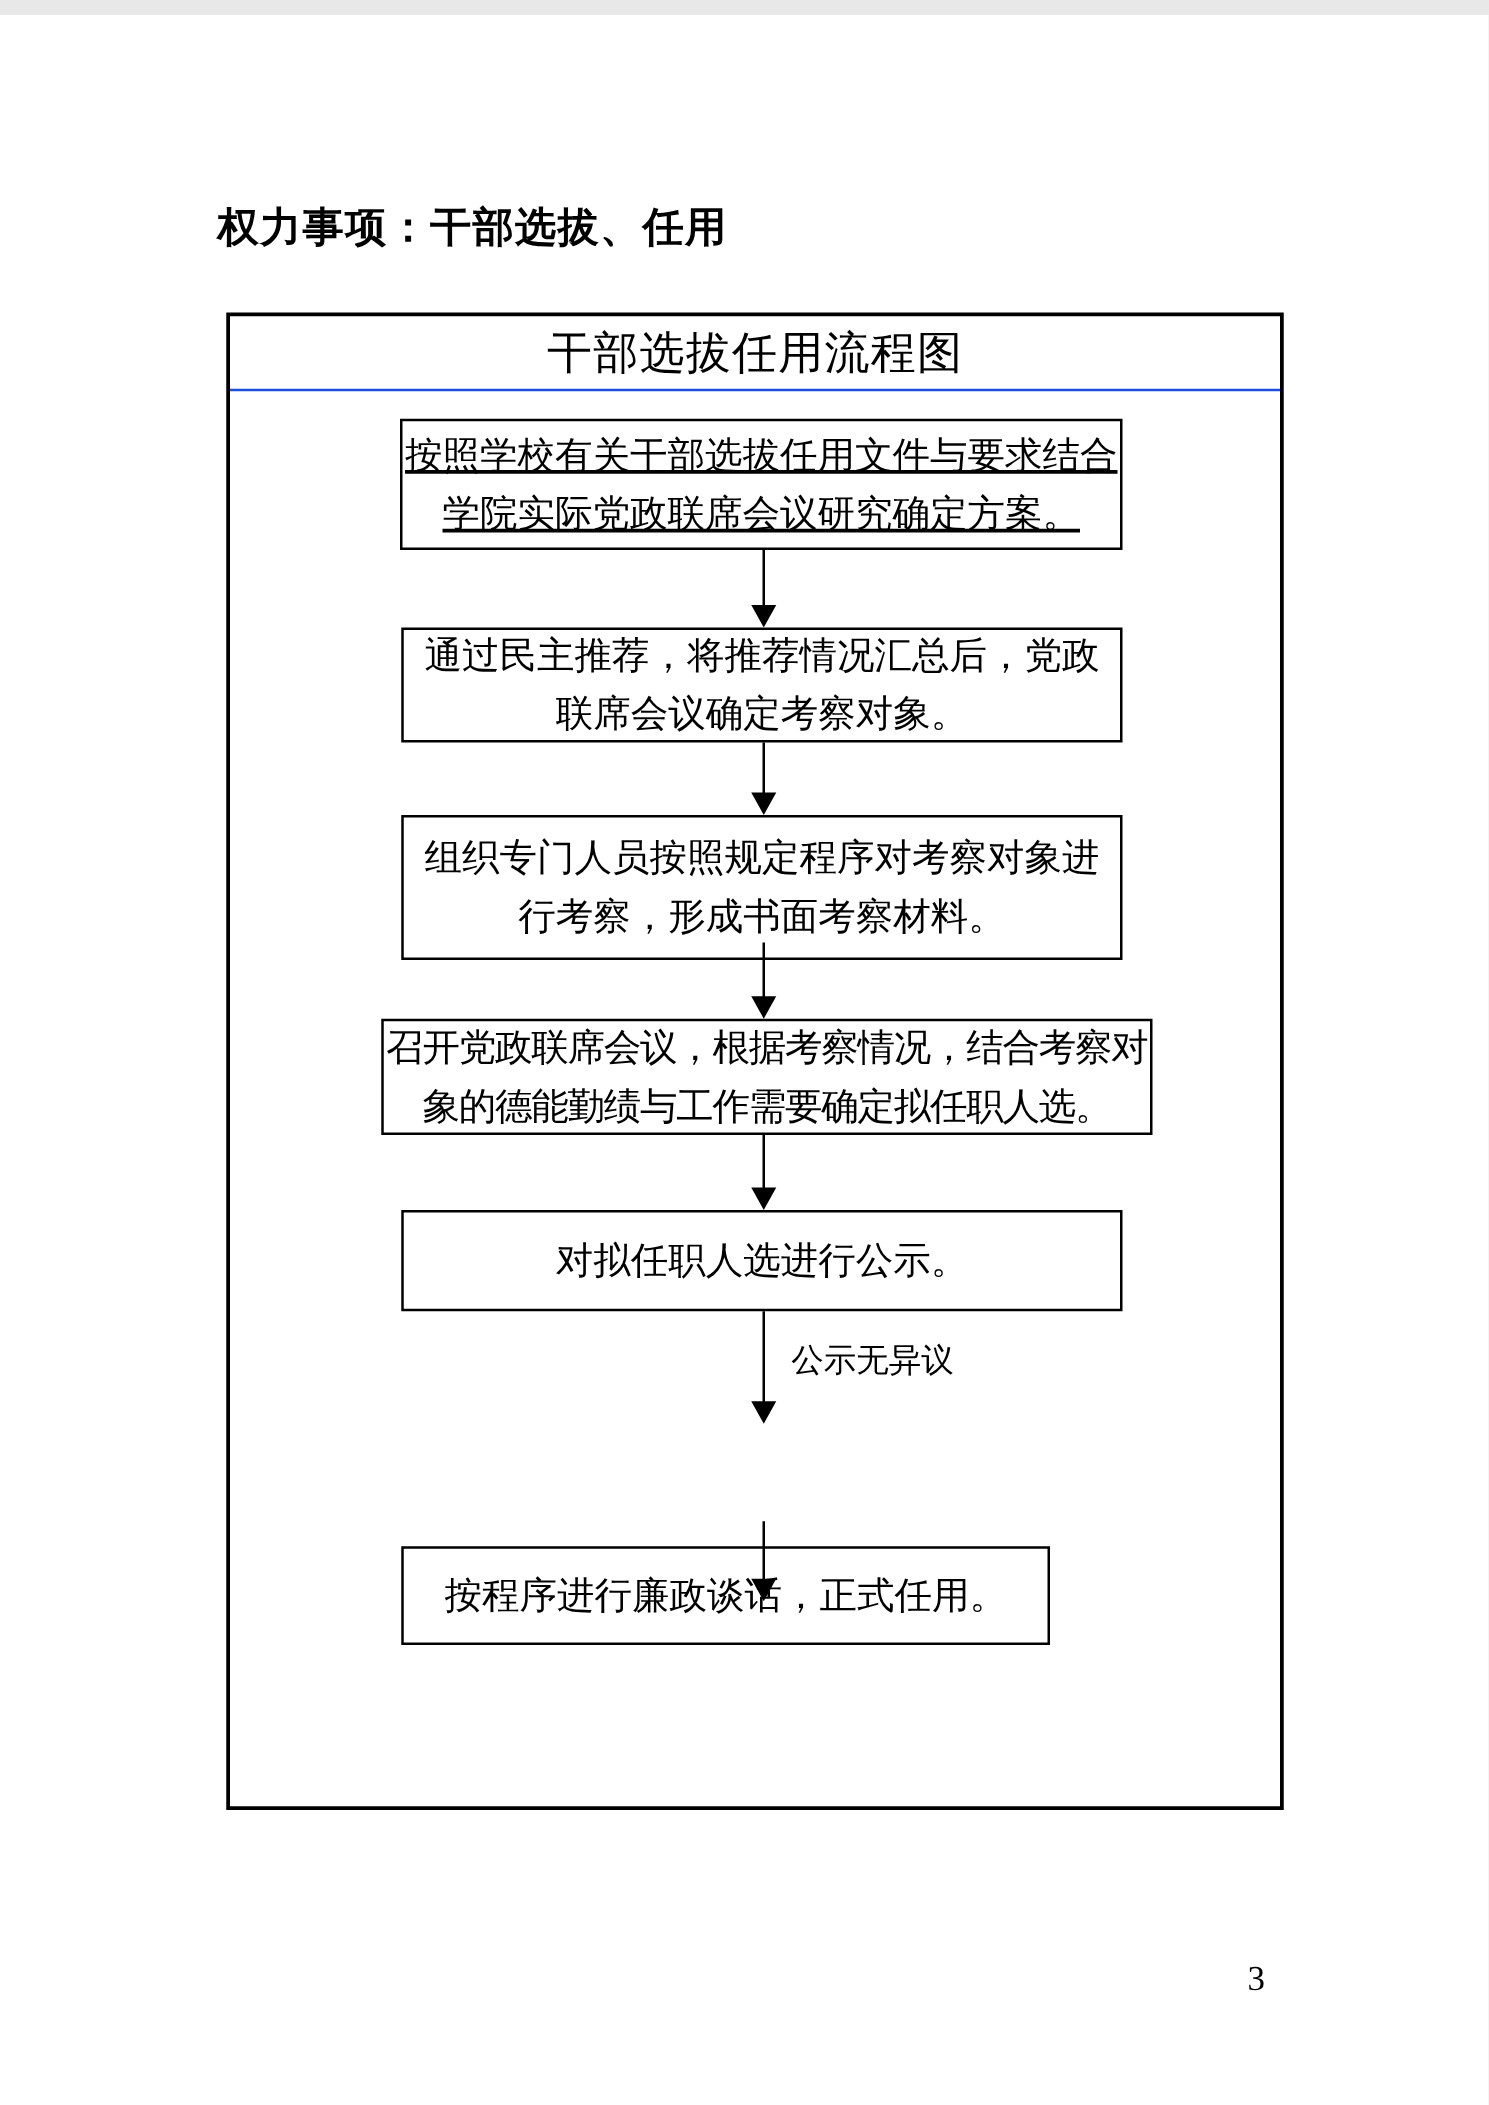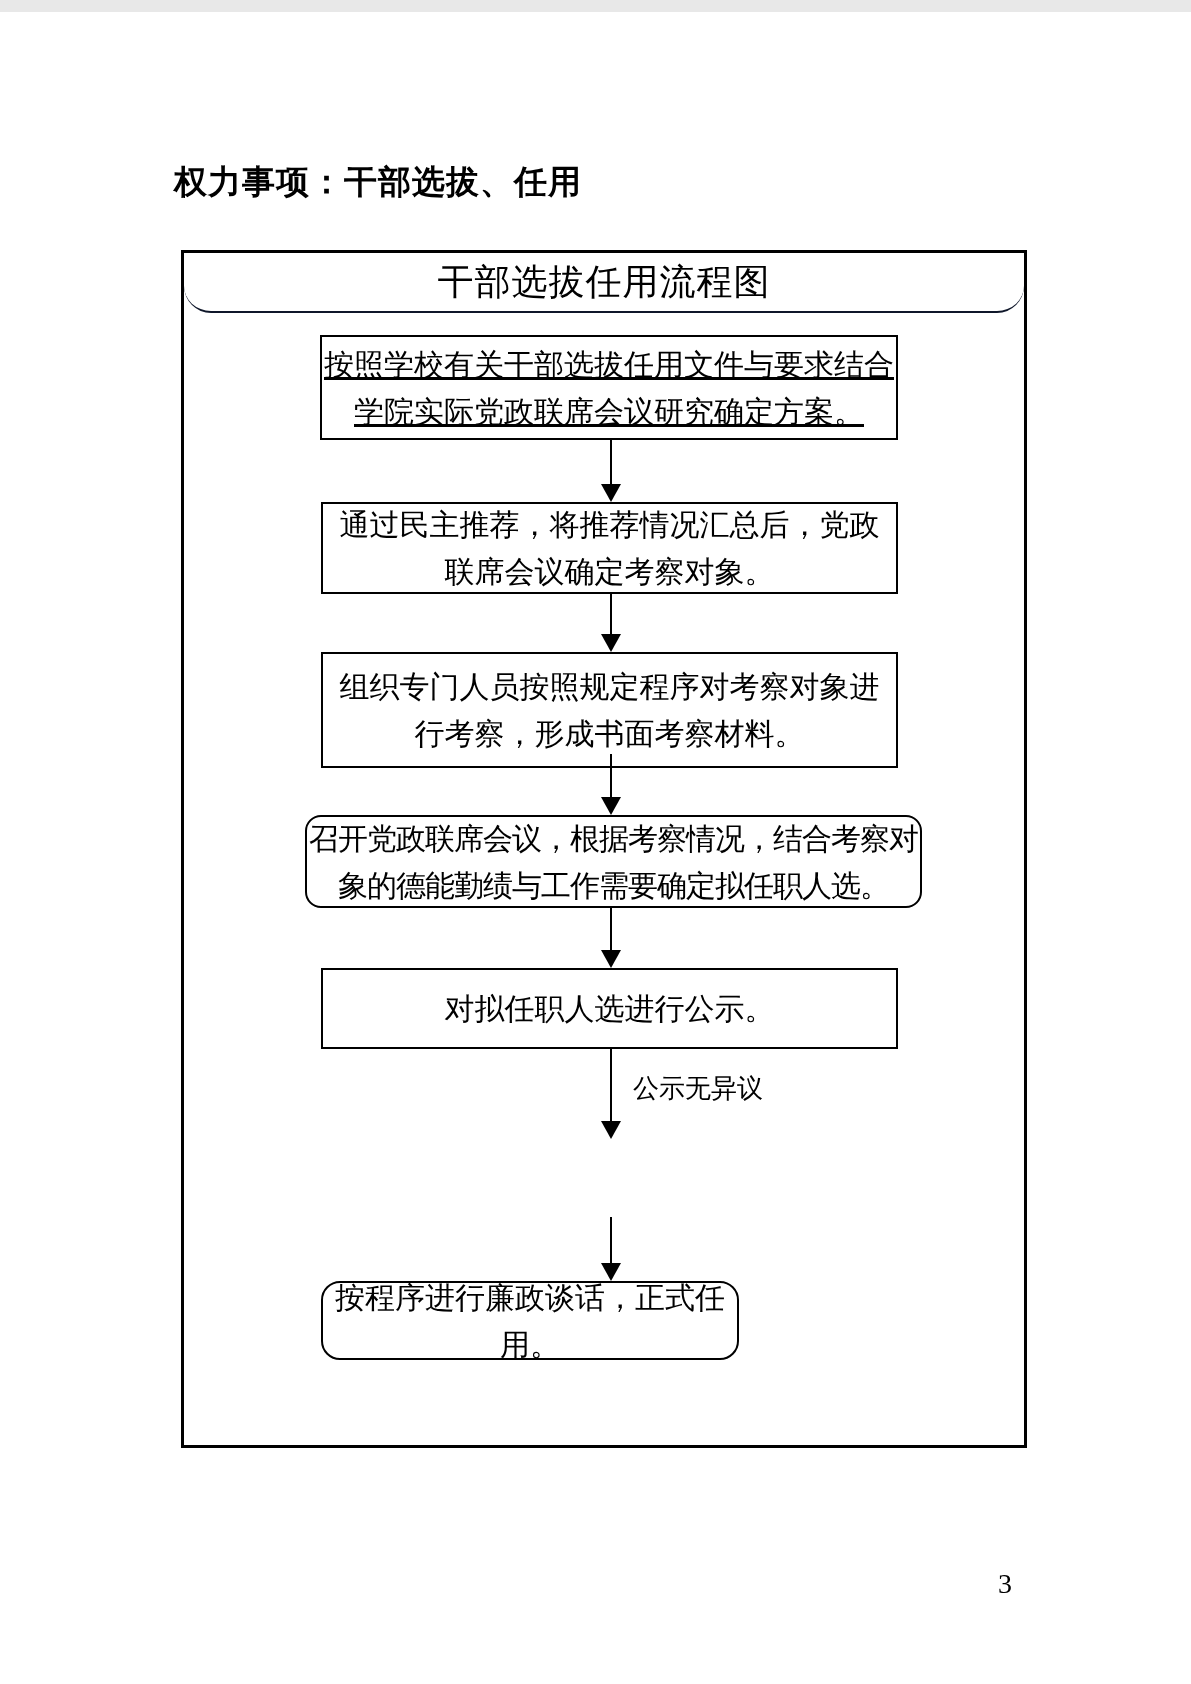--- a/index.html
+++ b/index.html
@@ -29,26 +29,25 @@
     width: 846px;
     height: 1198px;
     border: 3px solid #000000;
     box-sizing: border-box;
   }
   .title-bar {
     position: absolute;
     left: 0; top: 0;
     width: 100%;
     height: 60px;
-    border-bottom: 2px solid #0f172a;
+    border-bottom: 2px solid #1d4ed8;
     display: flex;
     align-items: center;
     justify-content: center;
     box-sizing: border-box;
-    border-radius: 27px;
   }
   .title-bar-text {
     font-family: "Liberation Sans", "DejaVu Sans", sans-serif;
     font-size: 36px;
     font-weight: 500;
     letter-spacing: 1px;
     white-space: nowrap;
   }
   .flow-step {
     position: absolute;
@@ -58,24 +57,24 @@
     align-items: center;
     justify-content: center;
     text-align: center;
     font-size: 30px;
     line-height: 47px;
     padding: 0 2px;
   }
   .step-1 { left: 136px; top:   82px; width: 578px; height: 105px; text-decoration: underline; }
   .step-2 { left: 137px; top:  249px; width: 577px; height:  92px; }
   .step-3 { left: 137px; top:  399px; width: 577px; height: 116px; }
-  .step-4 { left: 121px; top:  562px; width: 617px; height:  93px; letter-spacing: -1px; border-radius: 16px; }
+  .step-4 { left: 121px; top:  562px; width: 617px; height:  93px; letter-spacing: -1px; }
   .step-5 { left: 137px; top:  715px; width: 577px; height:  81px; }
   .step-6 { left: 122px; top:  886px; width: 576px; height:  78px; }
-  .step-7 { left: 137px; top: 1028px; width: 418px; height:  79px; border-radius: 19px; }
+  .step-7 { left: 137px; top: 984px; width: 519px; height:  79px; }
   .connector {
     position: absolute;
     left: 417px;
     width: 20px;
   }
   .c1 { top: 187px; height: 62px; }
   .c2 { top: 341px; height: 58px; }
   .c3 { top: 501px; height: 61px; }
   .c4 { top: 655px; height: 60px; }
   .c5 { top: 796px; height: 90px; }

